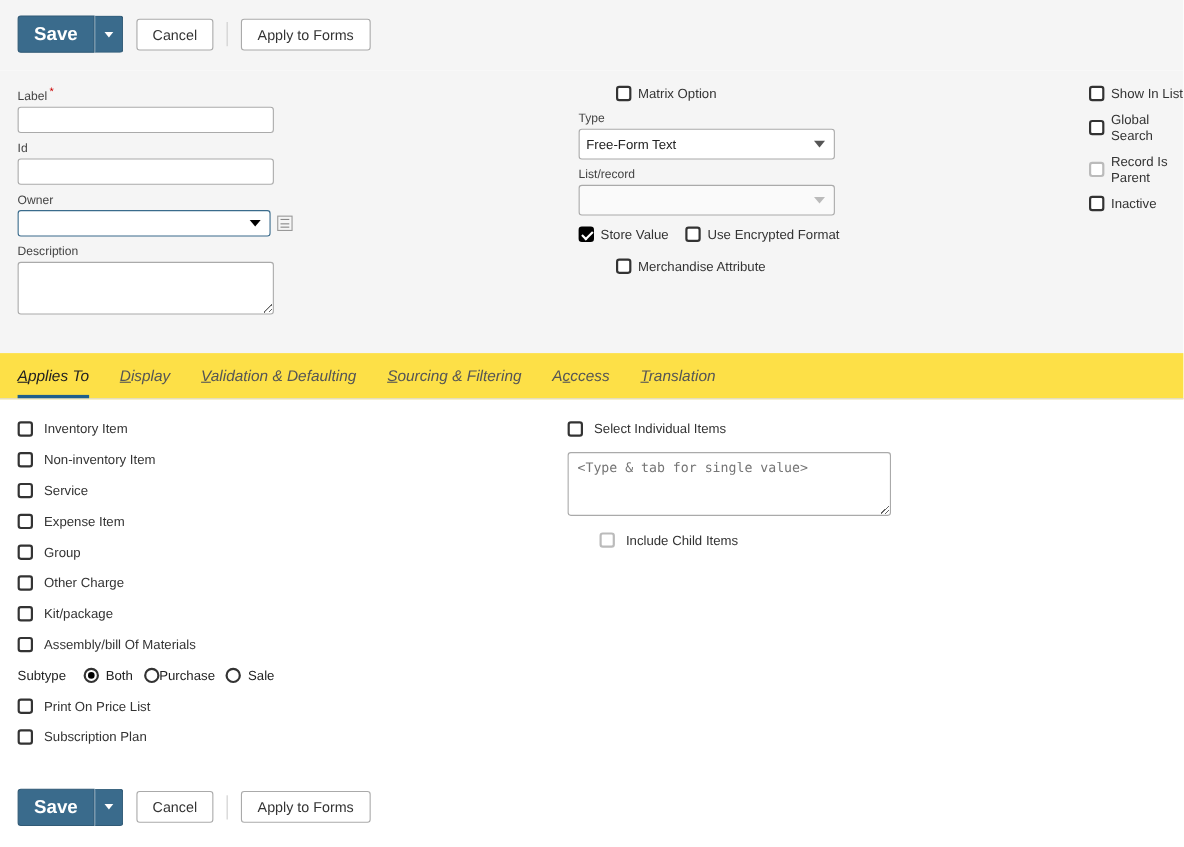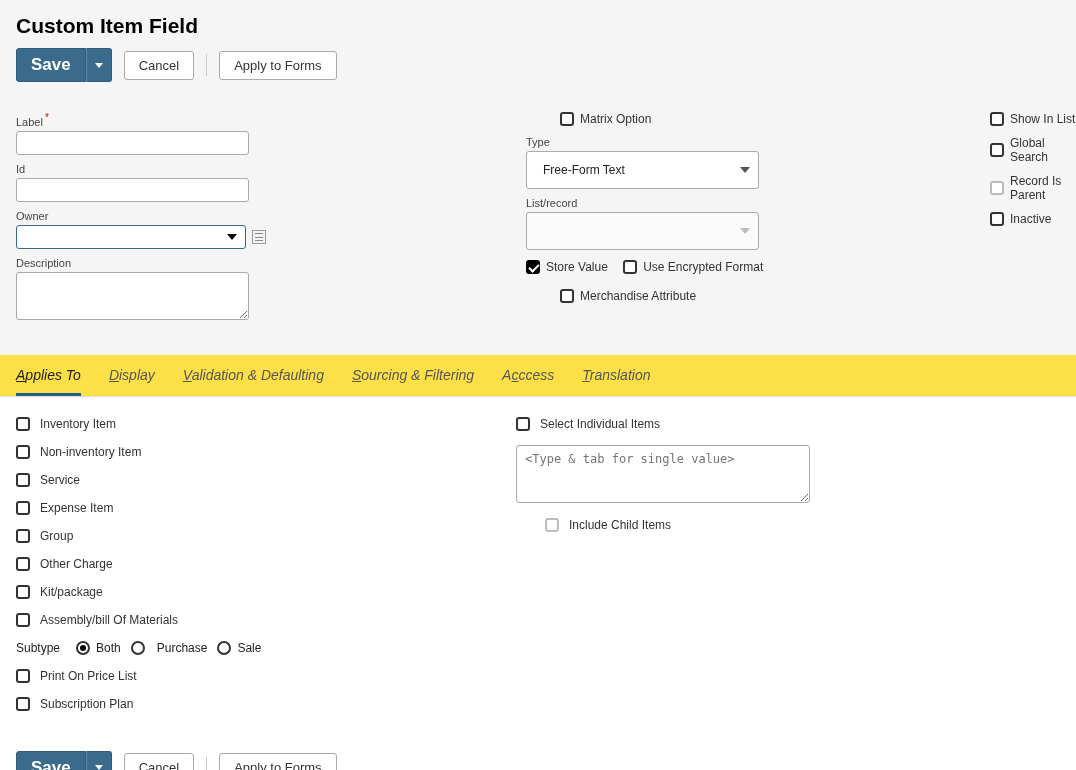--- a/index.html
+++ b/index.html
@@ -132,23 +132,23 @@
     position: relative; cursor: pointer;
   }
   .ns-checkbox.checked { background: #000; border-color:#000;}
   .ns-checkbox.checked::after {
     content: ""; position: absolute; left: 3px; top: 0px; width: 4px; height: 8px;
     border: solid #fff; border-width: 0 2px 2px 0; transform: rotate(45deg);
   }
   .ns-checkbox.disabled { border-color: #bbb; cursor: default; }
   .cb-label { font-size: 12px; color: #333; }
   .select-std {
-    width: 233px; height: 38px;
+    width: 233px; height: 28px;
     border: 1px solid #aaa; border-radius: 3px; background: #fff;
-    padding: 2px 20px 2px 16px; font-size: 12px; position: relative;
+    padding: 2px 20px 2px 6px; font-size: 12px; position: relative;
     display:flex; align-items:center;
   }
   .select-std.disabled { background: #fafafa; }
   .select-std .select-caret { border-top-color: #555;}
   .select-std.disabled .select-caret { border-top-color: #bbb; }
   .tabs-container { border-bottom: 1px solid #ddd; padding: 0 16px; background:#fde047;font-style:italic; }
   .tabs { display:flex; gap: 28px; }
   .tab {
     padding: 12px 0 10px 0;
     font-size: 14px; color: #555; cursor: pointer;
@@ -173,21 +173,20 @@
     border: 1px solid #aaa; border-radius: 3px; background:#fff;
     padding: 6px 8px; font-size: 12px; color:#888; resize: both;
   }
   .footer-toolbar { padding: 6px 16px 20px 16px; display:flex; align-items:center; gap:12px;}
   .inline-flex { display:inline-flex; align-items:center; }
 </style>
 </head>
 <body>
 
 <div class="header-area">
-  <h1 class="page-title">Custom Item Field</h1>
   <div class="toolbar">
     <div class="btn-group">
       <button class="btn-primary">Save</button>
       <button class="btn-primary-caret">
         <span class="caret-down"></span>
       </button>
     </div>
     <button class="btn-secondary">Cancel</button>
     <div class="separator"></div>
     <button class="btn-secondary">Apply to Forms</button>
@@ -319,21 +318,21 @@
     <div class="check-item">
       <span class="ns-checkbox"></span>
       <span class="cb-label">Assembly/bill Of Materials</span>
     </div>
     <div class="subtype-row">
       <span>Subtype</span>
       <span class="inline-flex" style="gap:6px; margin-left:6px;">
         <span class="ns-radio checked"></span>
         <span>Both</span>
       </span>
-      <span class="inline-flex" style="gap:12px;">
+      <span class="inline-flex" style="gap:0;">
         <span class="ns-radio"></span>
         <span>Purchase</span>
       </span>
       <span class="inline-flex" style="gap:6px;">
         <span class="ns-radio"></span>
         <span>Sale</span>
       </span>
     </div>
     <div class="check-item">
       <span class="ns-checkbox"></span>

